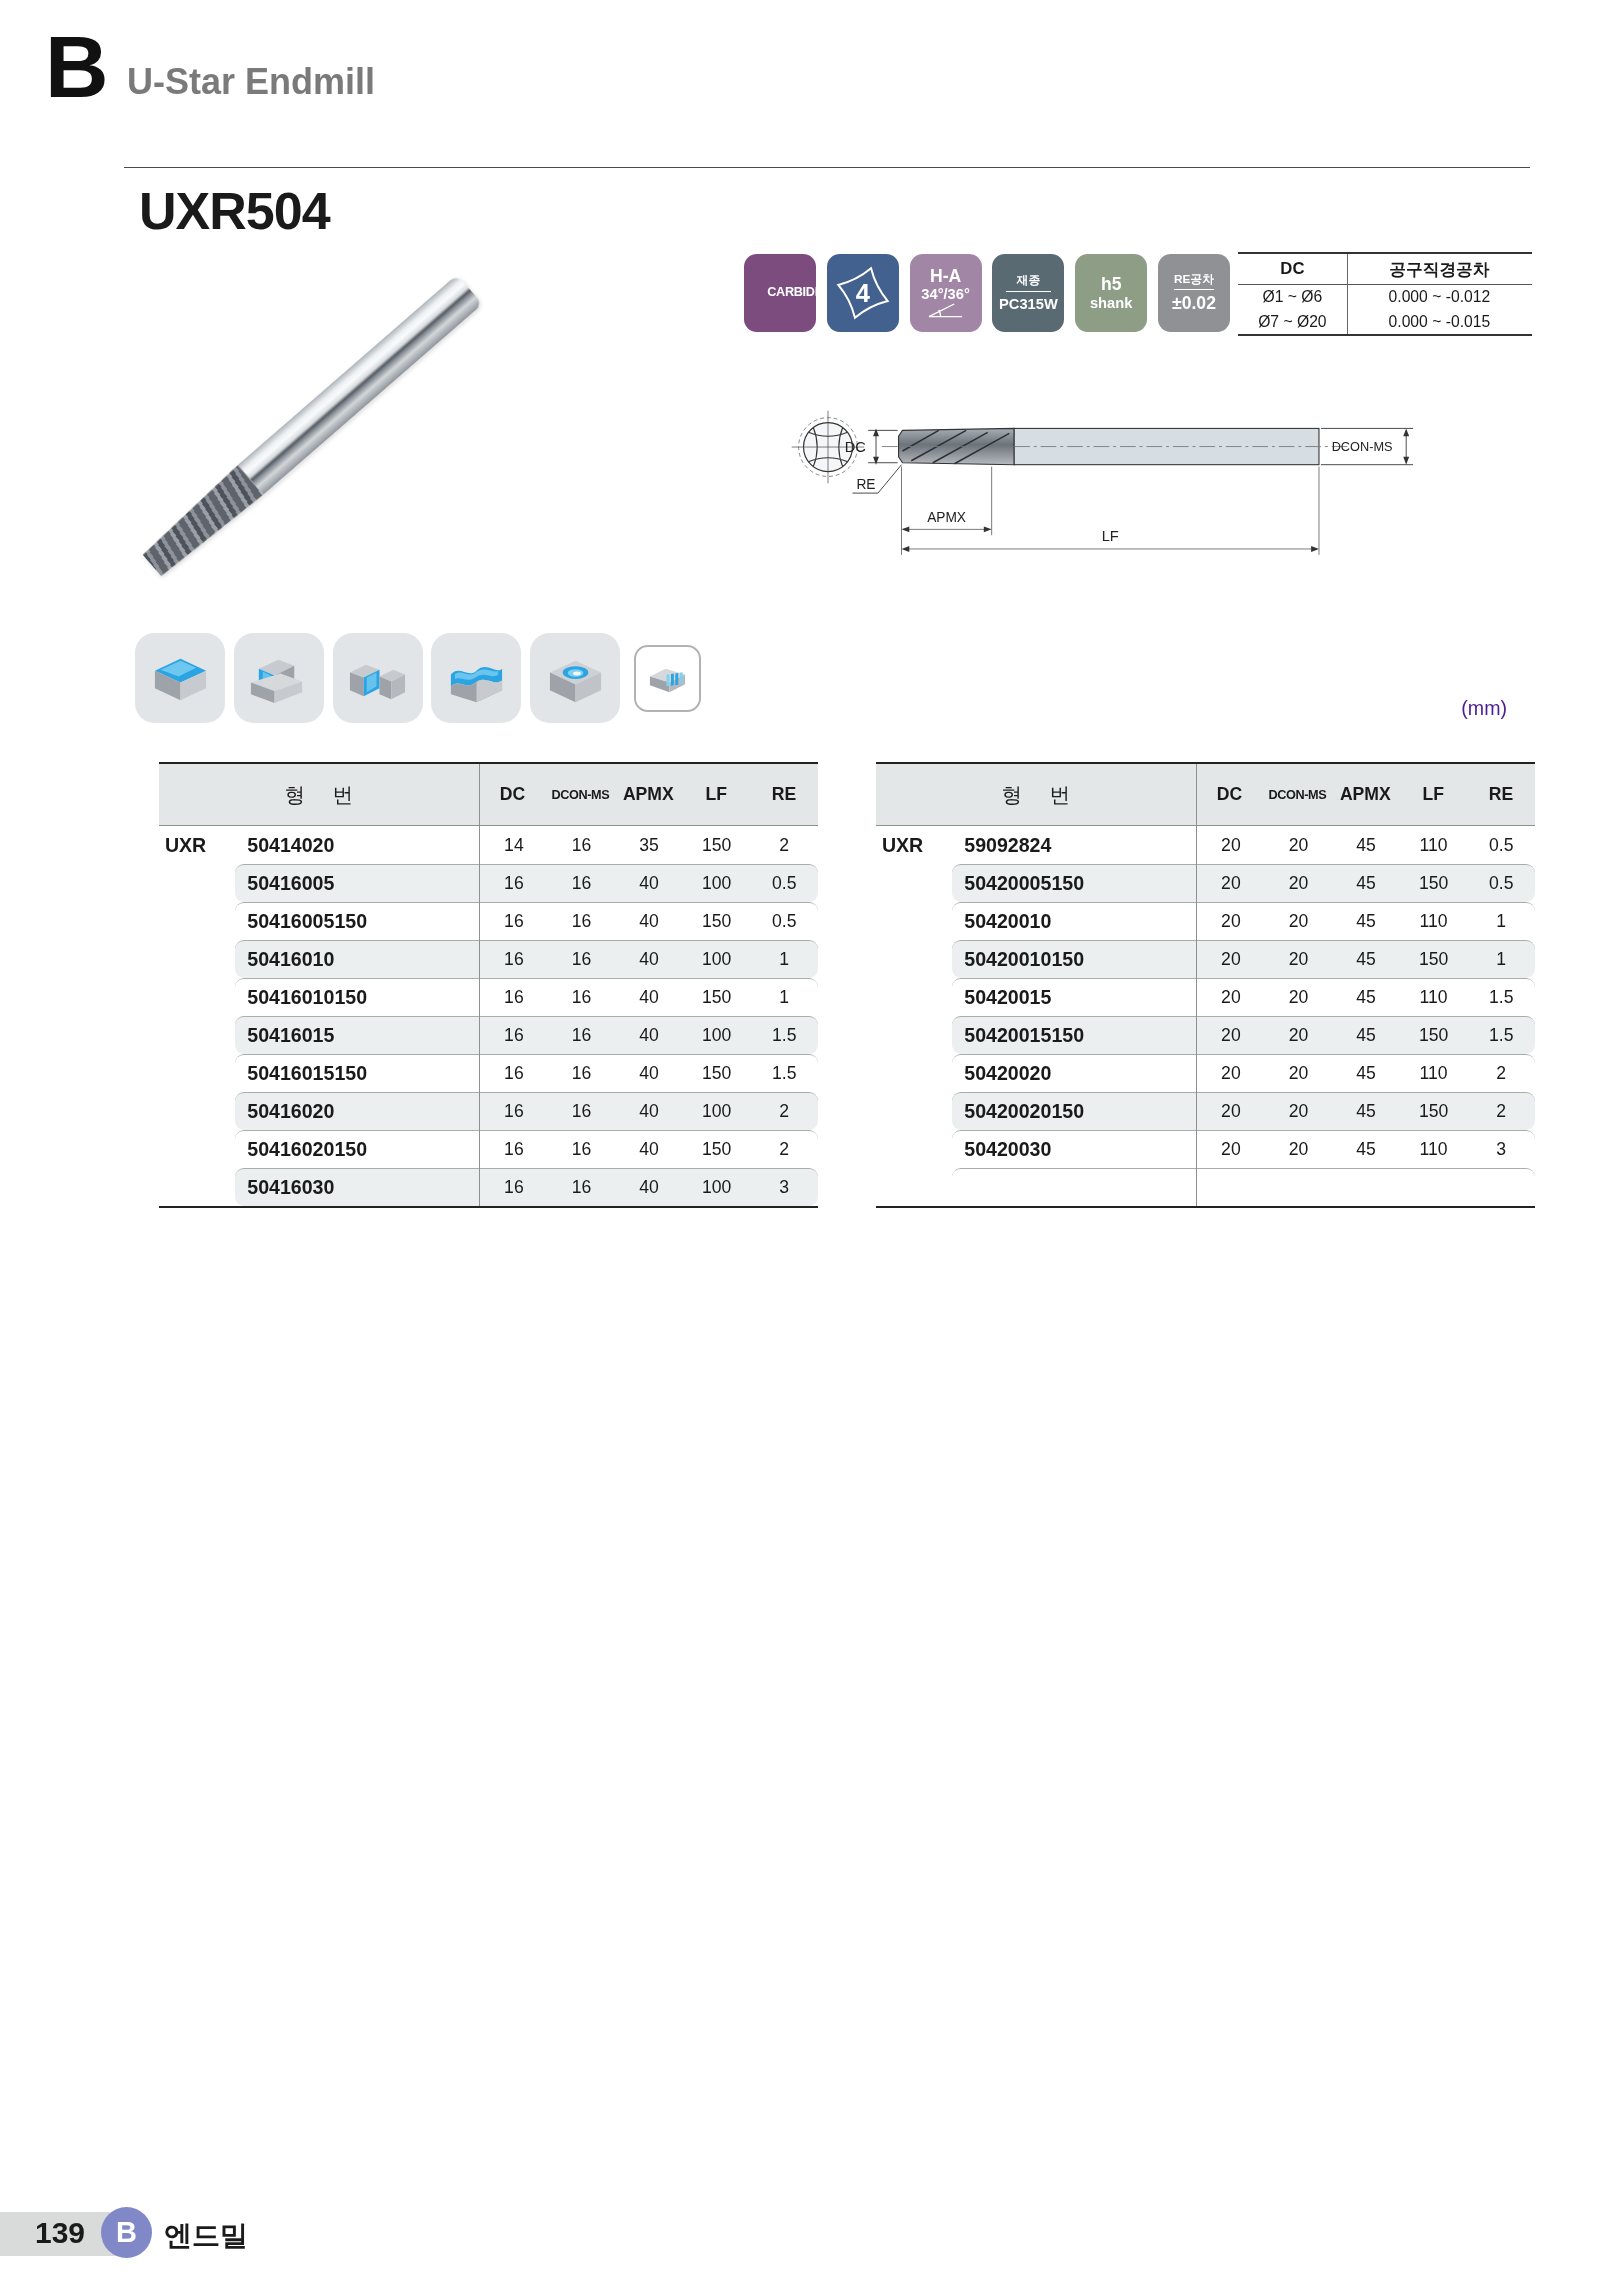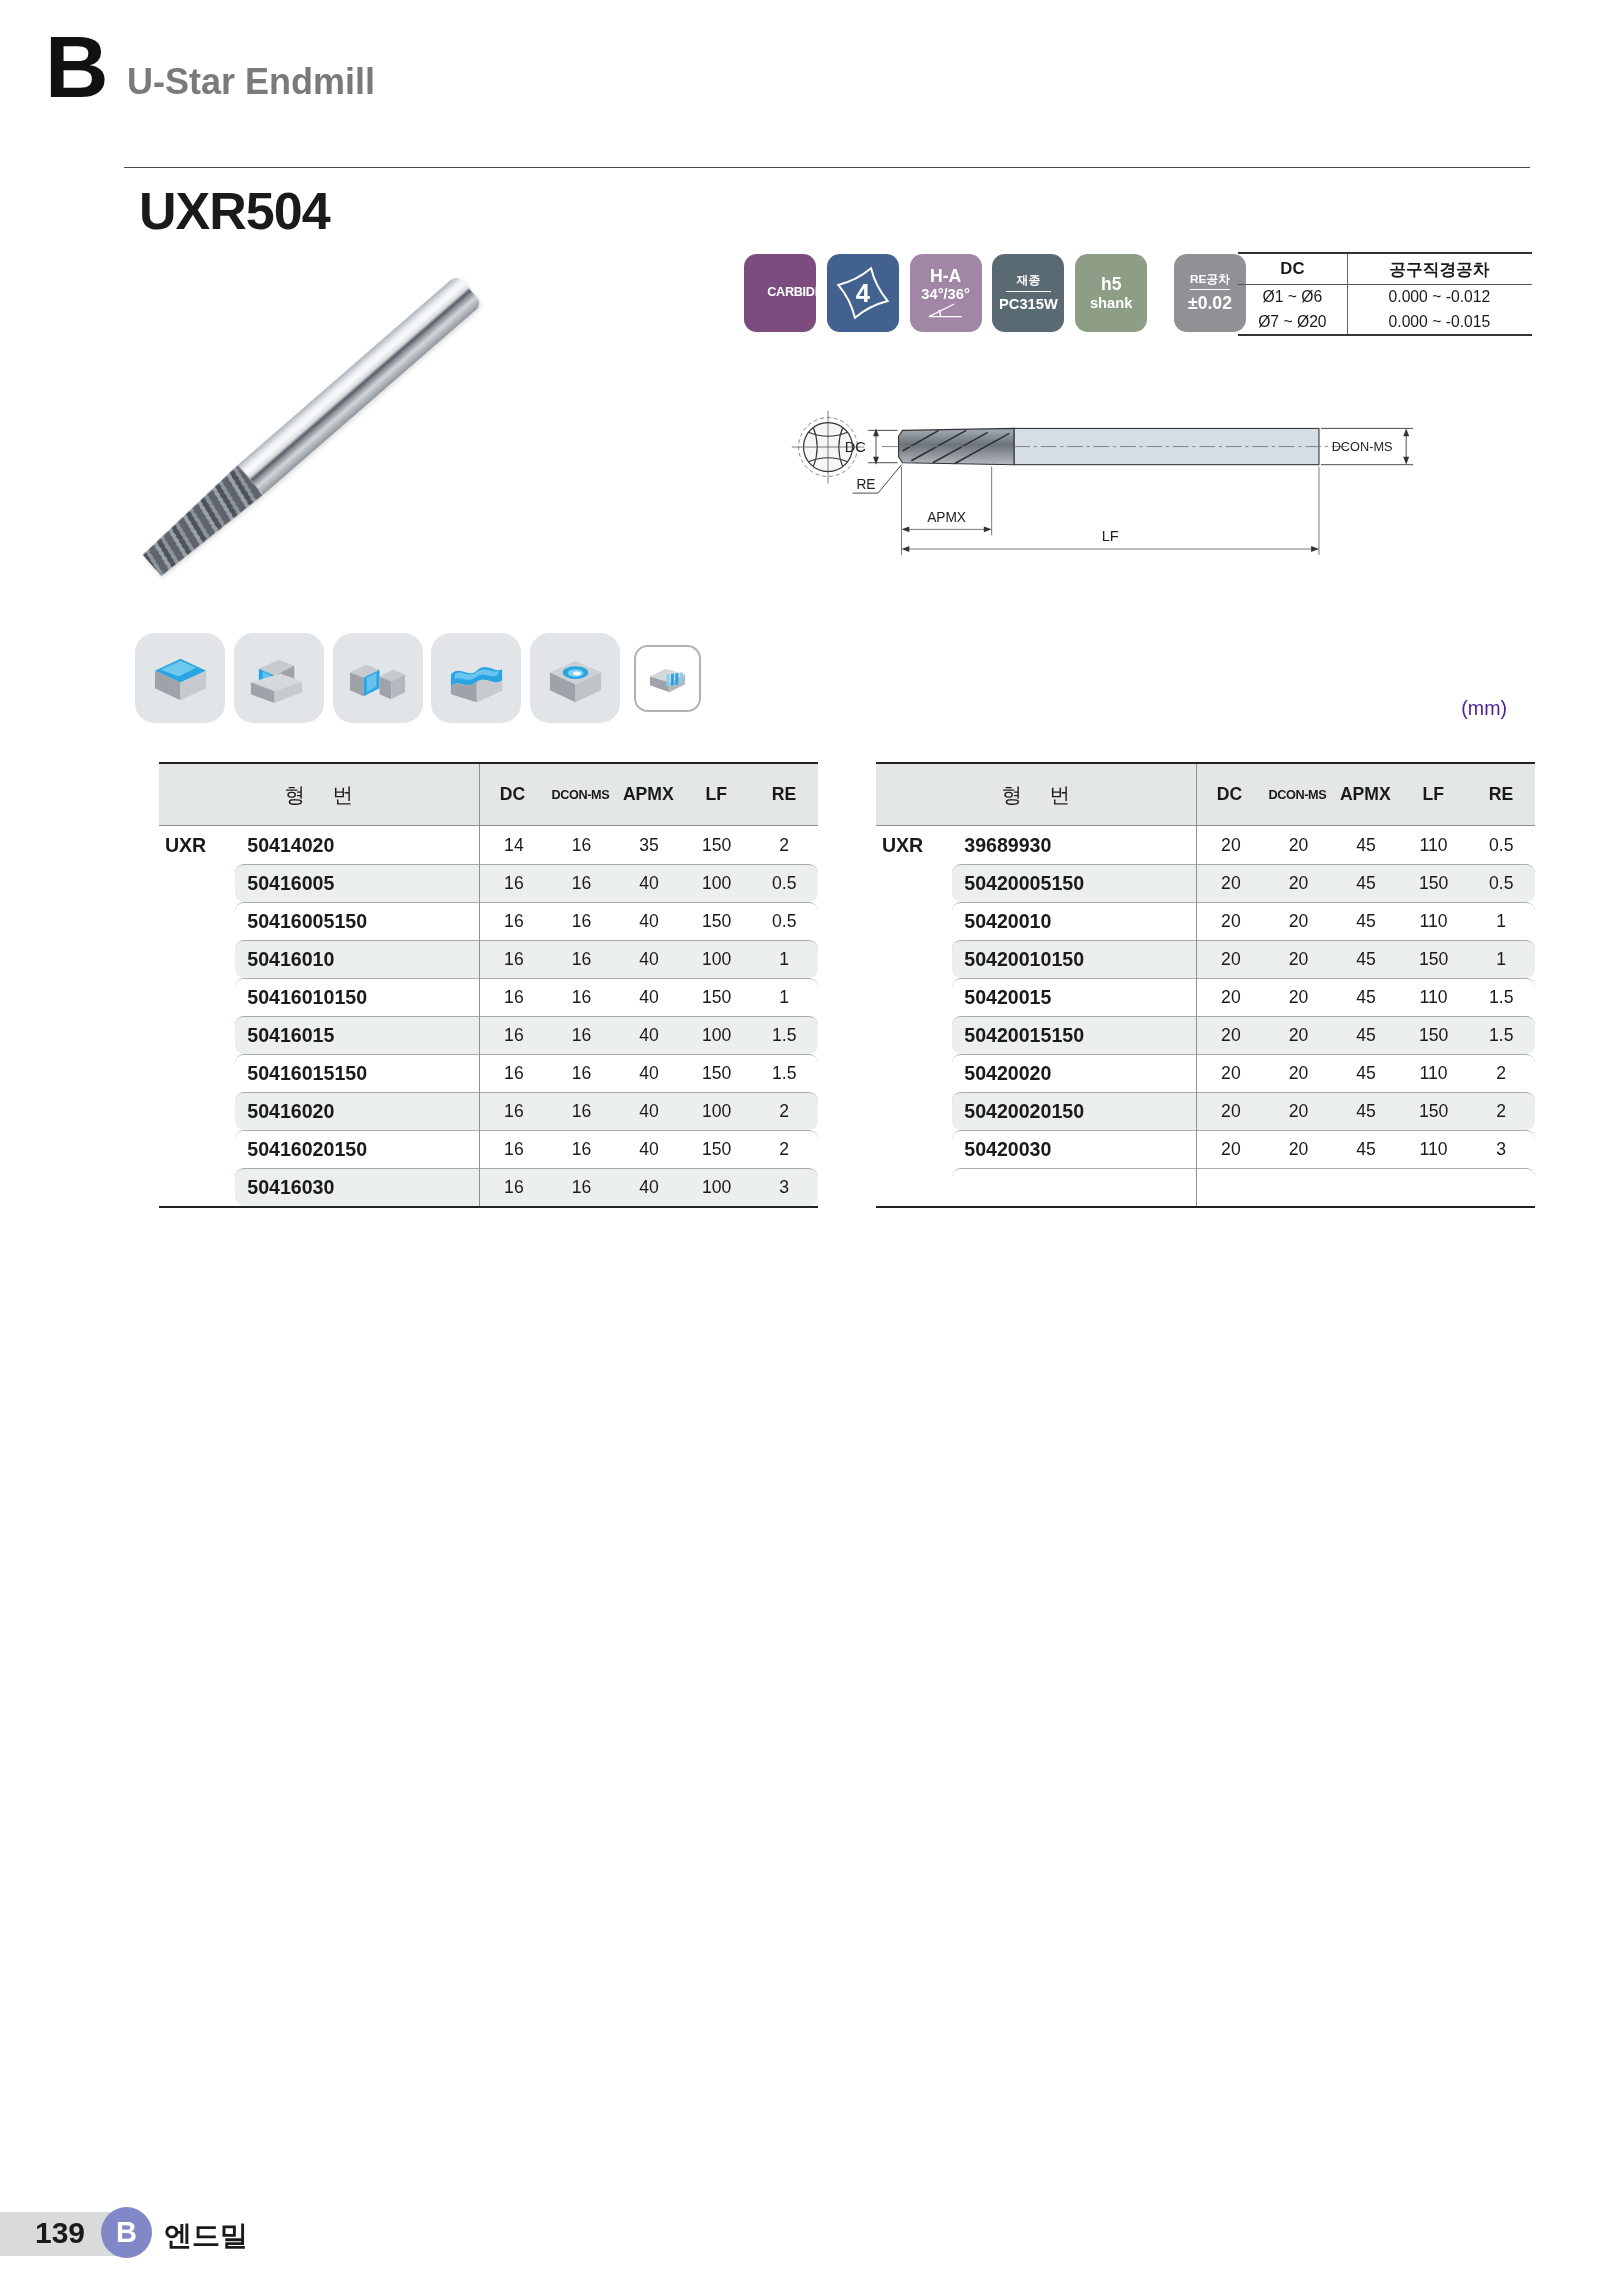--- a/index.html
+++ b/index.html
@@ -113,21 +113,21 @@
     </div>
     <div class="badge" style="background: rgb(90, 106, 114);">
       <span class="small">재종</span>
       <span class="hrule"></span>
       <span class="mid">PC315W</span>
     </div>
     <div class="badge" style="background: rgb(142, 157, 134);">
       <span class="big">h5</span>
       <span class="mid">shank</span>
     </div>
-    <div class="badge" style="background: rgb(143, 145, 148); margin-left: 16px;">
+    <div class="badge" style="background: rgb(143, 145, 148);">
       <span class="small underlined">RE공차</span>
       <span class="big">±0.02</span>
     </div>
   </div>
 
   <div class="tol-table" style="position:absolute;">
     <div class="tol-div"></div>
     <div class="tol-row tol-head">
       <span class="tol-c1">DC</span>
       <span class="tol-c2">공구직경공차</span>
@@ -410,21 +410,21 @@
       <span class="h-val">DC</span>
       <span class="h-val dcon">DCON-MS</span>
       <span class="h-val">APMX</span>
       <span class="h-val">LF</span>
       <span class="h-val">RE</span>
     </div>
     <div class="spec-body">
         <div class="spec-row">
           <div class="cell-brand">UXR</div>
           <div class="row-rest">
-            <div class="cell-model">39689930</div>
+            <div class="cell-model">59092824</div>
             <div class="cell-val">20</div>
             <div class="cell-val">20</div>
             <div class="cell-val">45</div>
             <div class="cell-val">110</div>
             <div class="cell-val">0.5</div>
           </div>
         </div>
         <div class="spec-row">
           <div class="cell-brand"></div>
           <div class="row-rest striped">

